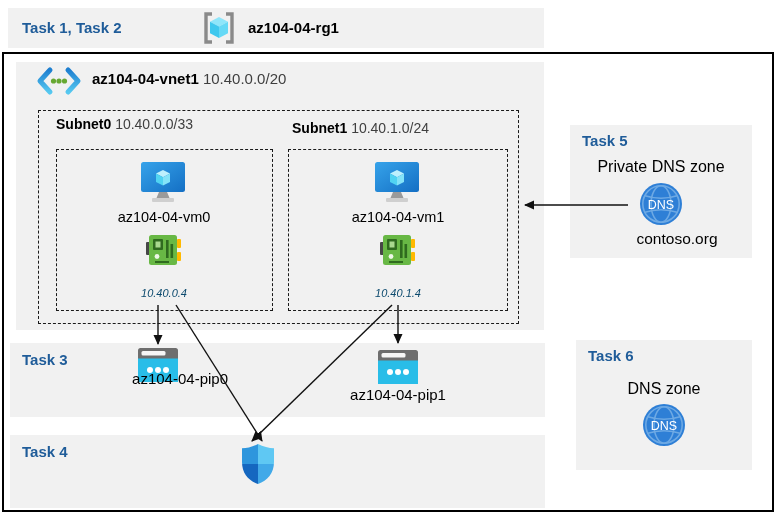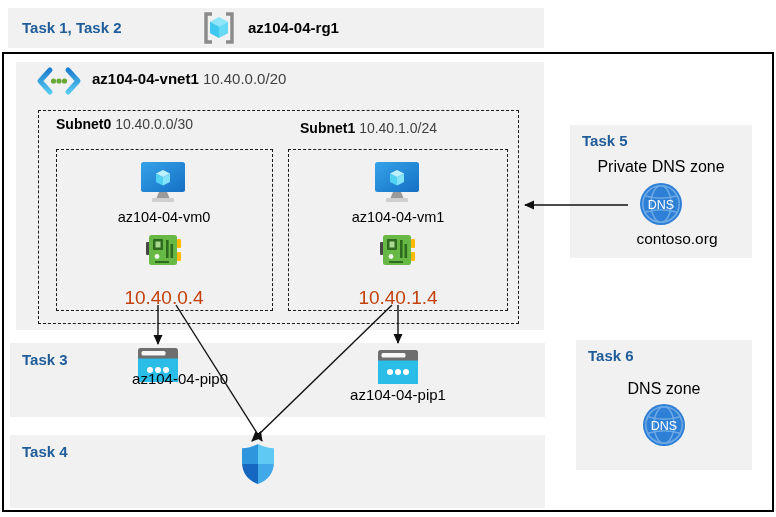--- a/index.html
+++ b/index.html
@@ -5,21 +5,21 @@
   html,body{margin:0;padding:0;background:#fff;}
   #canvas{
     position:relative;width:776px;height:517px;background:#fff;overflow:hidden;
     font-family:"Liberation Sans","DejaVu Sans",sans-serif;color:#000;
   }
   .abs{position:absolute;}
   .panel{background:#f1f1f1;}
   .tasklabel{font-weight:bold;font-size:15px;color:#1f5c99;}
   .bold{font-weight:bold;}
   .name{font-weight:normal;font-size:14.5px;color:#000;text-align:center;}
-  .ip{font-size:19px;color:#c2410c;text-align:center;}
+  .ip{font-size:11px;color:#0c4a6e;text-align:center;font-style:italic;}
   .frame{border:2px solid #000;background:#fff;}
   .dashed{border:1.2px dashed #1a1a1a;background:transparent;}
   .sublabel{font-size:14px;white-space:nowrap;}
   .sublabel .cidr{font-weight:normal;color:#3f3f3f;}
   .vnetlabel{font-size:15px;white-space:nowrap;}
   .vnetlabel .cidr{font-weight:normal;color:#3f3f3f;}
   svg{display:block;}
   #arrows{pointer-events:none;z-index:50;}
 </style>
 </head>
@@ -62,21 +62,21 @@
   </span>
   <div class="abs vnetlabel" style="left:92px;top:70px;">
     <span class="bold">az104-04-vnet1</span>
     <span class="cidr">10.40.0.0/20</span>
   </div>
 
   <div class="abs dashed" style="left:38px;top:110px;width:481px;height:214px;box-sizing:border-box;"></div>
 
   <div class="abs sublabel" style="left:56px;top:116px;">
     <span class="bold">Subnet0</span>
-    <span class="cidr">10.40.0.0/30</span>
+    <span class="cidr">10.40.0.0/33</span>
   </div>
   <div class="abs dashed" style="left:56px;top:149px;width:217px;height:162px;box-sizing:border-box;"></div>
 
   <span class="abs" style="left:140px;top:162px;">
     <svg width="46" height="42" viewBox="0 0 46 42">
       <defs>
         <linearGradient id="vmg" x1="0" y1="0" x2="1" y2="1">
           <stop offset="0" stop-color="#36a3ea"></stop>
             <stop offset="1" stop-color="#146fc4"></stop>
         </linearGradient>
@@ -99,21 +99,21 @@
       <rect x="8" y="5" width="10" height="11" rx="1" fill="#2f6b1f"></rect>
       <rect x="10.5" y="7.5" width="5" height="6" fill="#a9d98f"></rect>
       <circle cx="12" cy="22.5" r="2.4" fill="#eef7e7"></circle>
       <rect x="21" y="6" width="2.6" height="18" fill="#2f6b1f"></rect>
       <rect x="25.5" y="10" width="2.6" height="14" fill="#2f6b1f"></rect>
       <rect x="10" y="27" width="14" height="2" fill="#2f6b1f"></rect>
     </svg>
   </span>
   <div class="abs ip" style="left:64px;top:287px;width:200px;">10.40.0.4</div>
 
-  <div class="abs sublabel" style="left:292px;top:120px;margin-left:8px;">
+  <div class="abs sublabel" style="left:292px;top:120px;">
     <span class="bold">Subnet1</span>
     <span class="cidr">10.40.1.0/24</span>
   </div>
   <div class="abs dashed" style="left:288px;top:149px;width:220px;height:162px;box-sizing:border-box;"></div>
 
   <span class="abs" style="left:374px;top:162px;">
     <svg width="46" height="42" viewBox="0 0 46 42">
       <rect x="1" y="0" width="44" height="30" rx="2.5" fill="url(#vmg)"></rect>
       <polygon points="23,8 30,11.6 23,15.2 16,11.6" fill="#bdf0fd"></polygon>
       <polygon points="16,11.6 23,15.2 23,23.5 16,19.9" fill="#50d3f2"></polygon>

